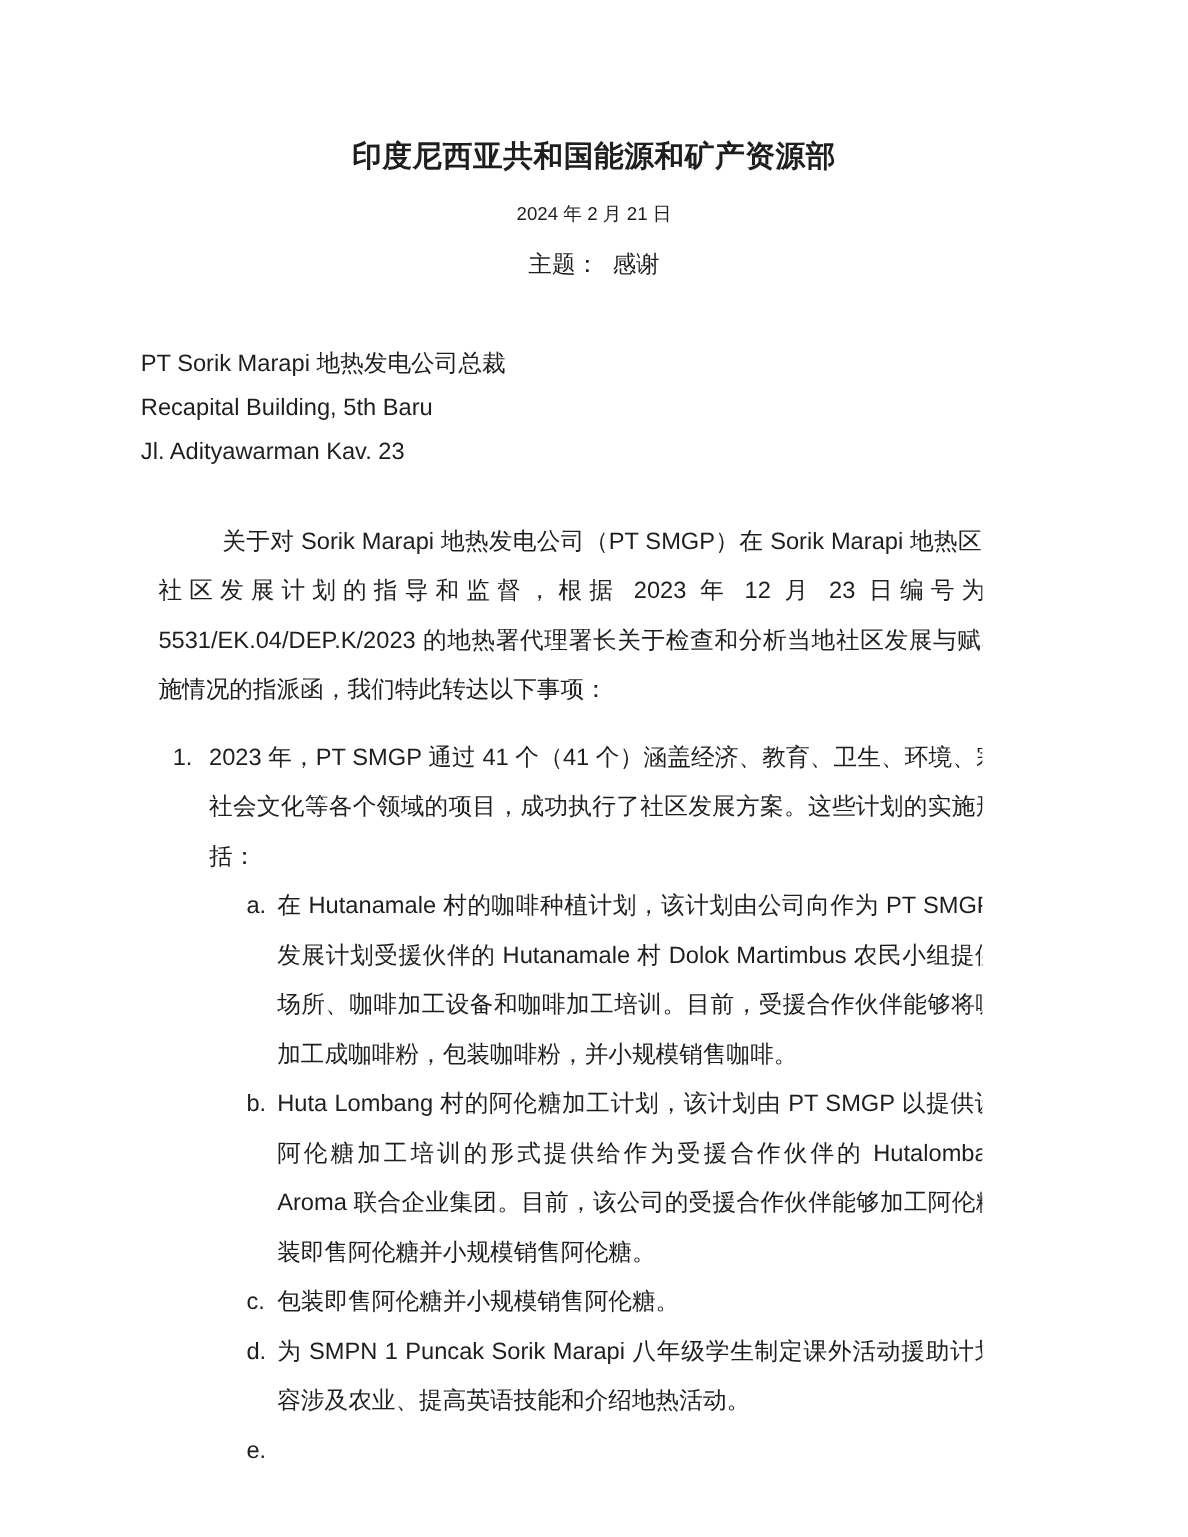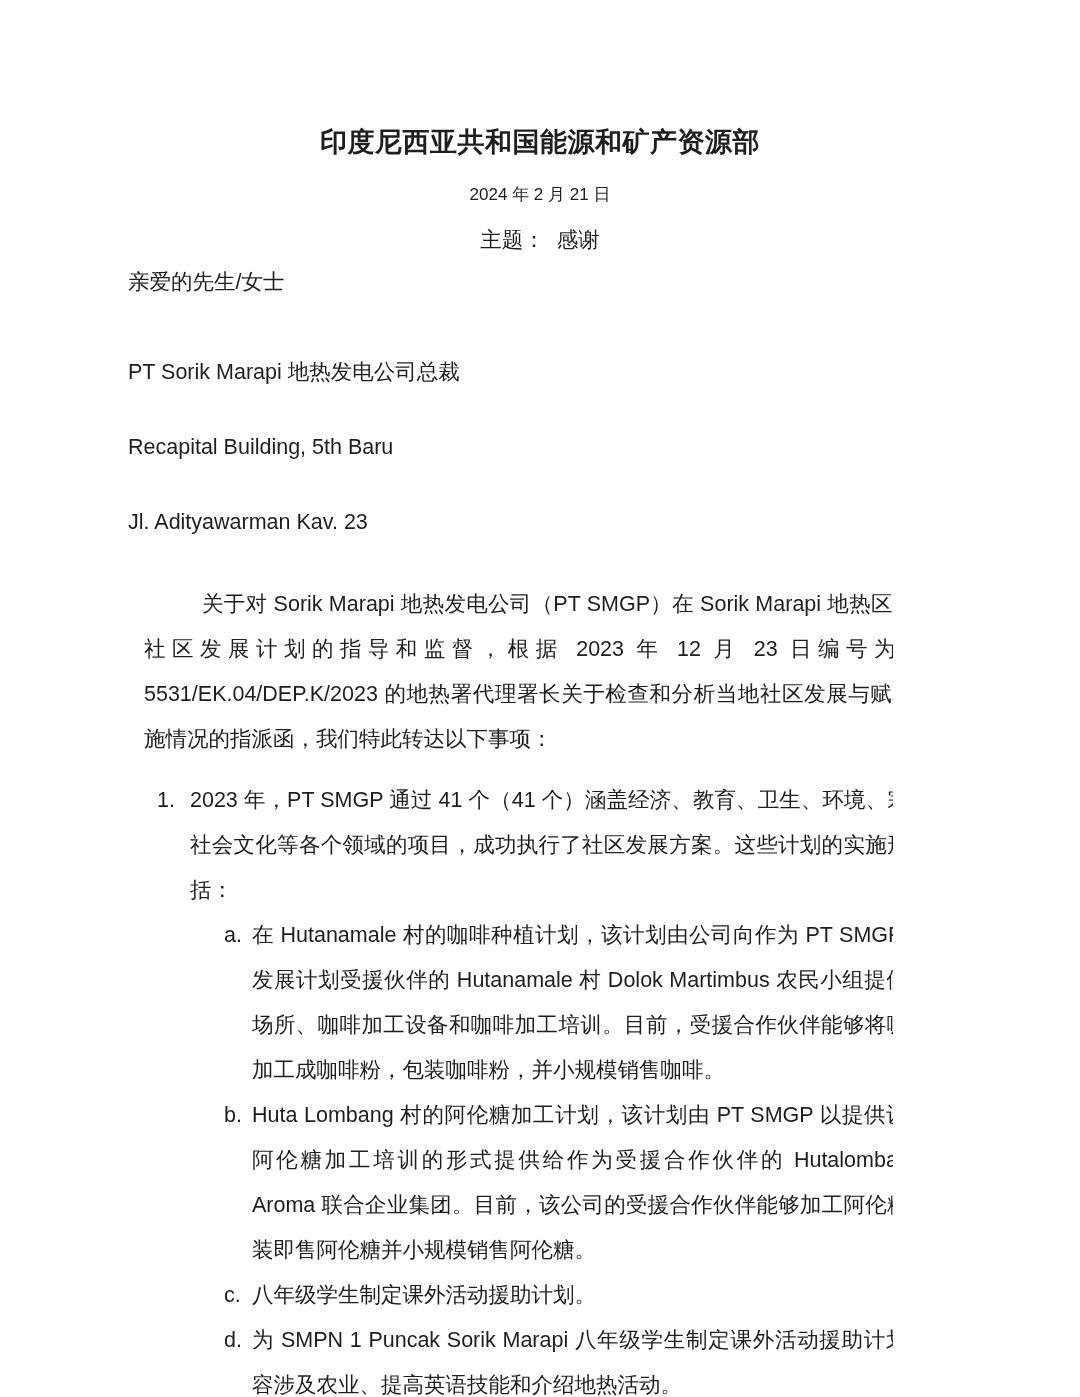--- a/index.html
+++ b/index.html
@@ -48,21 +48,20 @@
     margin-top: 8px;
     font-size: 21.5px;
     line-height: 34px;
   }
   .recipient {
     margin-top: 53px;
   }
   .recipient .r-line {
     font-size: 21.5px;
     line-height: 40px;
-    margin-top: 35px;
   }
   .body-text {
     margin-top: 40px;
     font-size: 21.5px;
     line-height: 45px;
     text-align: justify;
   }
   .intro {
     margin: 16px;
     text-indent: 58px;
@@ -93,21 +92,20 @@
   <div class="content">
 
     <h1 class="title">印度尼西亚共和国能源和矿产资源部</h1>
 
     <div class="date">2024 年 2 月 21 日</div>
 
     <div class="subject-line">
       <span>主题：</span><span class="subject-value">感谢</span>
     </div>
 
-    <div class="salutation">亲爱的先生/女士</div>
 
     <div class="recipient">
       <div class="r-line">PT Sorik Marapi 地热发电公司总裁</div>
       <div class="r-line">Recapital Building, 5th Baru</div>
       <div class="r-line">Jl. Adityawarman Kav. 23</div>
     </div>
 
     <div class="body-text">
 
       <p class="intro">关于对 Sorik Marapi 地热发电公司（PT SMGP）在 Sorik Marapi 地热区实施社区发展计划的指导和监督，根据 2023 年 12 月 23 日编号为 B-5531/EK.04/DEP.K/2023 的地热署代理署长关于检查和分析当地社区发展与赋权实施情况的指派函，我们特此转达以下事项：</p>
@@ -122,21 +120,21 @@
         <span>在 Hutanamale 村的咖啡种植计划，该计划由公司向作为 PT SMGP 社区发展计划受援伙伴的 Hutanamale 村 Dolok Martimbus 农民小组提供工作场所、咖啡加工设备和咖啡加工培训。目前，受援合作伙伴能够将咖啡豆加工成咖啡粉，包装咖啡粉，并小规模销售咖啡。</span>
       </div>
 
       <div class="sub-li">
         <span class="marker">b.</span>
         <span>Huta Lombang 村的阿伦糖加工计划，该计划由 PT SMGP 以提供设备和阿伦糖加工培训的形式提供给作为受援合作伙伴的 Hutalombang 村 Aroma 联合企业集团。目前，该公司的受援合作伙伴能够加工阿伦糖、包装即售阿伦糖并小规模销售阿伦糖。</span>
       </div>
 
       <div class="sub-li">
         <span class="marker">c.</span>
-        <span>八年级学生制定课外活动援助计划。</span>
+        <span>包装即售阿伦糖并小规模销售阿伦糖。</span>
       </div>
 
       <div class="sub-li">
         <span class="marker">d.</span>
         <span>为 SMPN 1 Puncak Sorik Marapi 八年级学生制定课外活动援助计划，内容涉及农业、提高英语技能和介绍地热活动。</span>
       </div>
 
       <div class="sub-li">
         <span class="marker">e.</span>
       </div>

